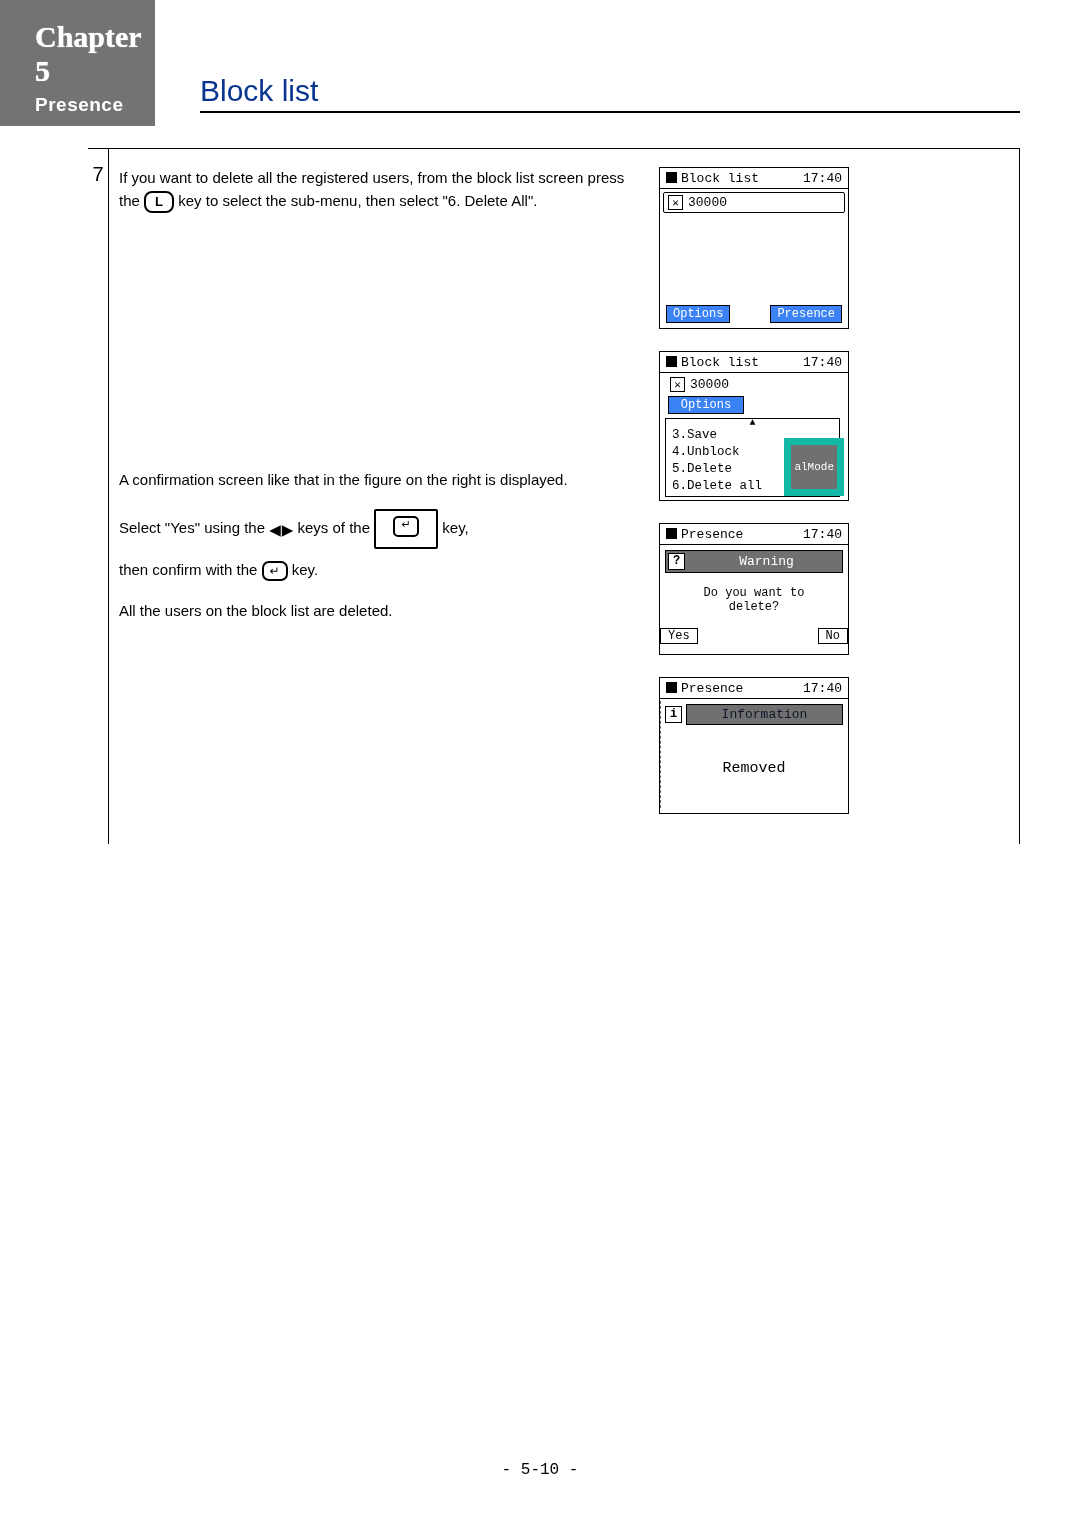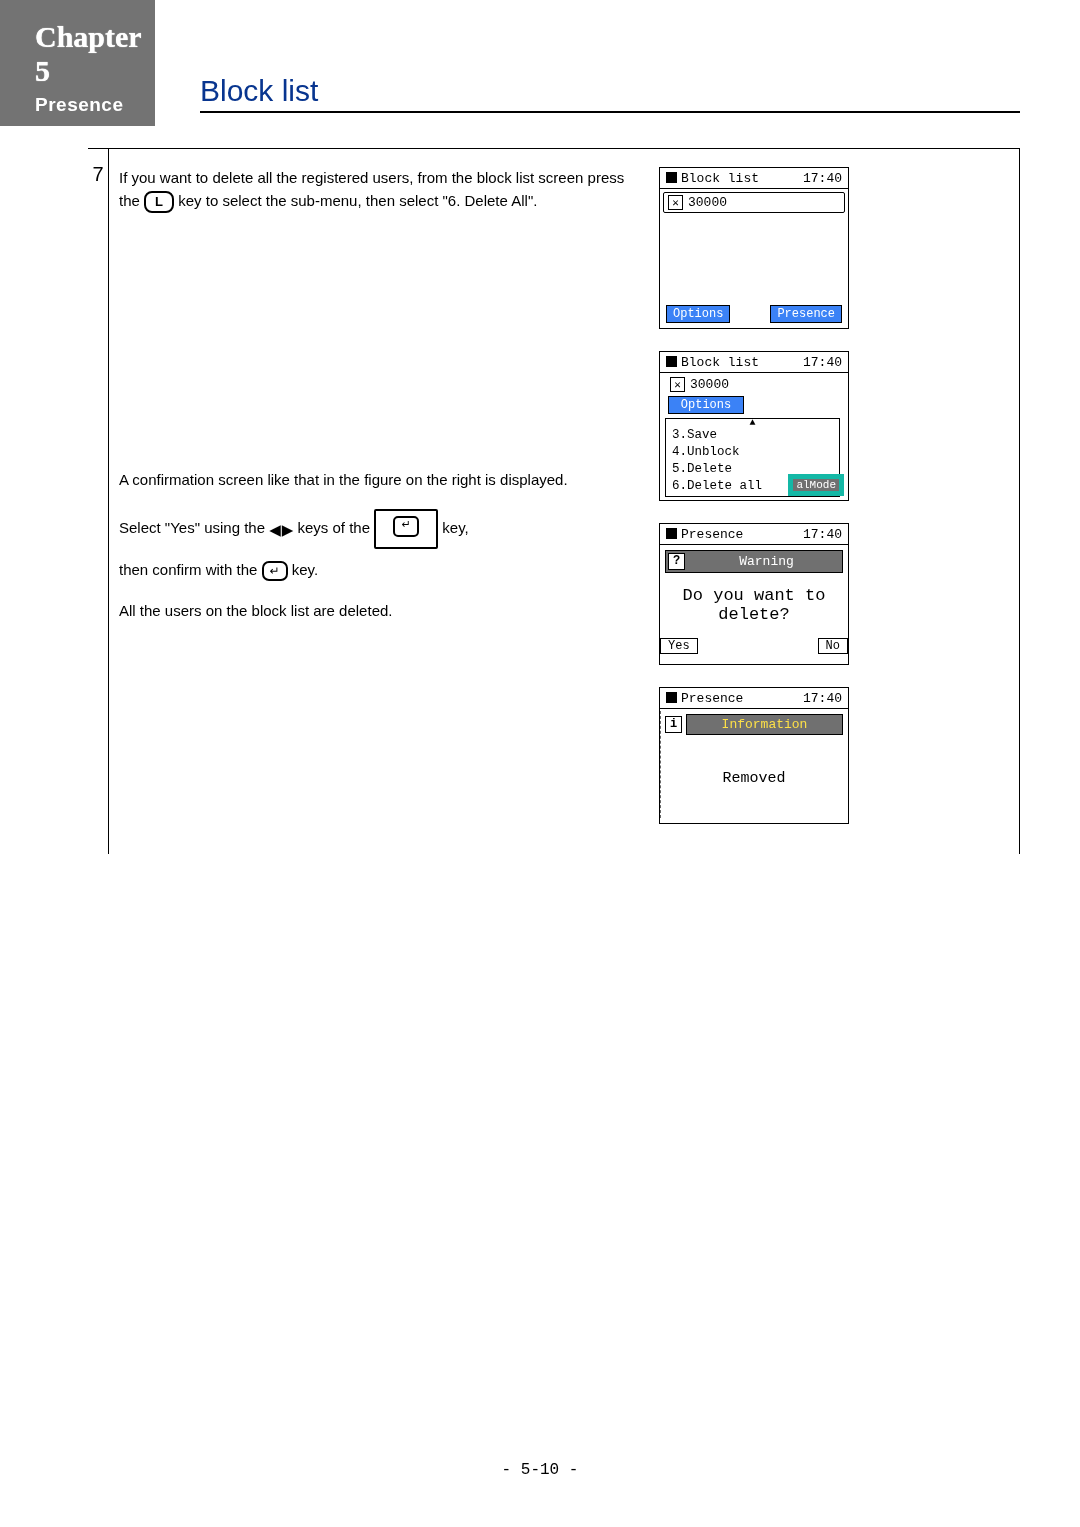--- a/index.html
+++ b/index.html
@@ -226,22 +226,22 @@
     line-height: 1.35;
     background:#fff;
   }
   .menu-box .uparrow { text-align:center; font-size:10px; line-height:0.8; }
   .alModeTag {
     position: absolute;
     right: 4px; bottom: 4px;
     font-size: 11px;
     background: #707070;
     color: #fff;
-    border: 5px solid #14b8a6;
-    padding: 0 3px;
+    border: 7px solid #14b8a6;
+    padding: 16px 3px;
     text-align: center;
   }
   .warning-bar {
     background: #707070;
     color: #fff;
     padding: 2px 0;
     text-align: center;
     margin: 5px;
     border: 1px solid #000;
     font-size: 13px;
@@ -257,24 +257,24 @@
   }
   .info-bar { display:flex; align-items:center; margin:5px; }
   .info-bar .iicon {
     background:#fff; color:#000; border:1.5px solid #000;
     width:17px; height:17px;
     display:inline-flex; align-items:center; justify-content:center;
     font-weight:bold; font-size:12px;
   }
   .info-bar .ilabel {
     flex:1;
-    background:#707070; color:#fde047; border:1px solid #000;
+    background:#707070; color:#0f172a; border:1px solid #000;
     text-align:center; font-size:13px; padding:2px 0; margin-left:4px;
   }
-  .prompt-text { text-align:center; font-size:17px; padding:8px 4px; }
+  .prompt-text { text-align:center; font-size:12px; padding:8px 4px; }
   .yesno { display:flex; justify-content:space-between; gap:8px; padding:6px 0 10px; }
   .yesno span {
     border:1.5px solid #000; padding:0 7px; font-size:12px;
     font-family:"Courier New",monospace;
   }
   .removed-text { text-align:center; font-size:15px; padding:30px 0 36px; }
   .page-num {
     position:absolute; bottom:48px; left:0; width:100%;
     text-align:center; font-family:"Courier New",monospace;
     font-size:16px;

